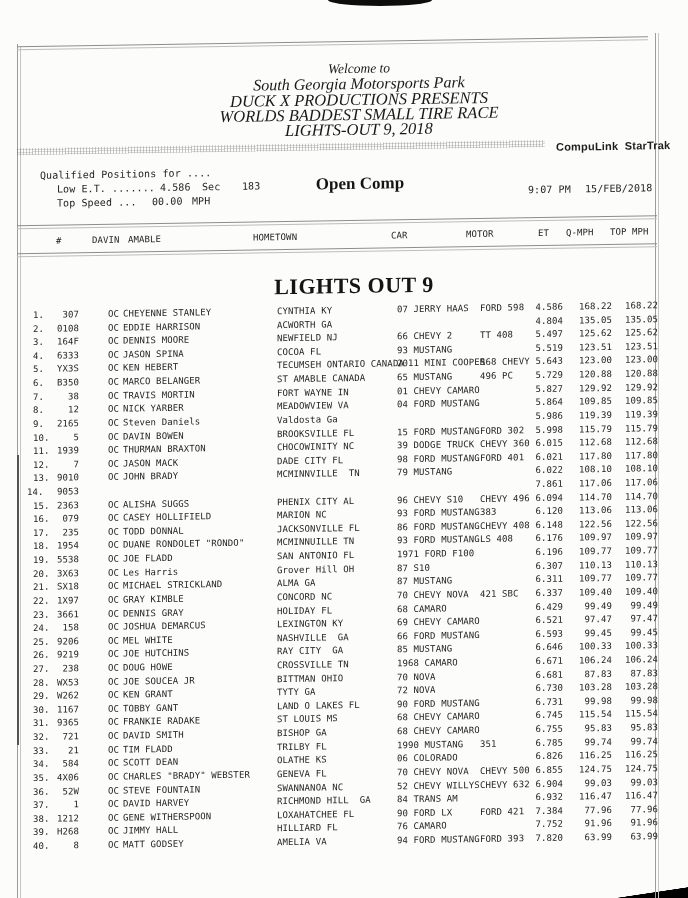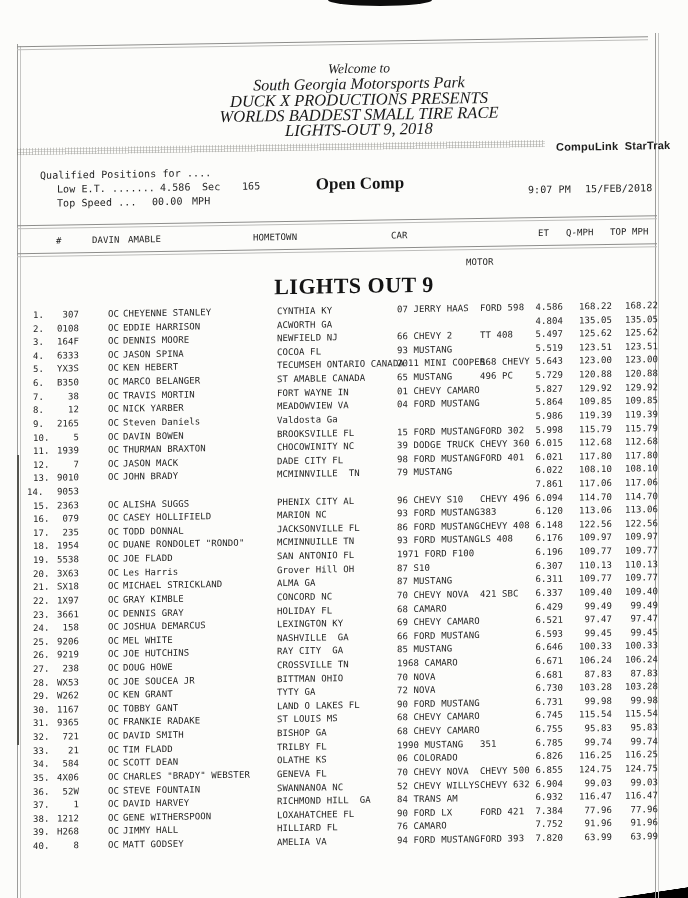--- a/index.html
+++ b/index.html
@@ -59,38 +59,38 @@
     <div class="serif-it" style="top:110px;font-size:16.5px;">WORLDS BADDEST SMALL TIRE RACE</div>
     <div class="serif-it" style="top:125px;font-size:16.5px;">LIGHTS-OUT 9, 2018</div>
 
     <div class="hatch"></div>
     <div class="m10" style="left:556px;top:149px;font-family:'Liberation Sans',sans-serif;font-size:11px;font-weight:600;letter-spacing:.2px;">CompuLink  StarTrak</div>
 
     <div class="m10" style="left:40px;top:170px;">Qualified Positions for ....</div>
     <div class="m10" style="left:57px;top:184px;">Low E.T. .......</div>
     <div class="m10" style="left:160px;top:184px;">4.586</div>
     <div class="m10" style="left:202px;top:184px;text-align:center;">Sec</div>
-    <div class="m10" style="left:242px;top:184px;">165</div>
+    <div class="m10" style="left:242px;top:184px;">183</div>
     <div class="m10" style="left:57px;top:198px;">Top Speed ...</div>
     <div class="m10" style="left:152px;top:198px;">00.00</div>
     <div class="m10" style="left:192px;top:198px;">MPH</div>
     <div class="serif-b" style="position:absolute;left:290px;top:179px;width:140px;text-align:center;font-size:17px;">Open Comp</div>
     <div class="m10" style="left:528px;top:192px;">9:07 PM</div>
     <div class="m10" style="left:585px;top:192px;">15/FEB/2018</div>
 
     <div class="rule" style="left:17px;top:225px;width:640px;"></div>
     <div class="rule lt" style="left:17px;top:228px;width:640px;"></div>
 
     <div>
       <span class="hdr-label" style="left:56px;top:236px;">#</span>
       <span class="hdr-label" style="left:92px;top:236px;">DAVIN</span>
       <span class="hdr-label" style="left:128px;top:236px;">AMABLE</span>
       <span class="hdr-label" style="left:253px;top:236px;">HOMETOWN</span>
       <span class="hdr-label" style="left:391px;top:236px;">CAR</span>
-      <span class="hdr-label" style="left:466px;top:236px;margin-top:28px;">MOTOR</span>
+      <span class="hdr-label" style="left:466px;top:236px;">MOTOR</span>
       <span class="hdr-label" style="left:538px;top:236px;">ET</span>
       <span class="hdr-label" style="left:566px;top:236px;">Q-MPH</span>
       <span class="hdr-label" style="left:610px;top:236px;">TOP MPH</span>
     </div>
 
     <div class="rule" style="left:17px;top:253px;width:640px;"></div>
     <div class="rule lt" style="left:17px;top:256px;width:640px;"></div>
 
     <div class="serif-b" style="position:absolute;left:204px;top:278px;width:300px;text-align:center;font-size:22px;letter-spacing:.5px;">LIGHTS OUT 9</div>
 

